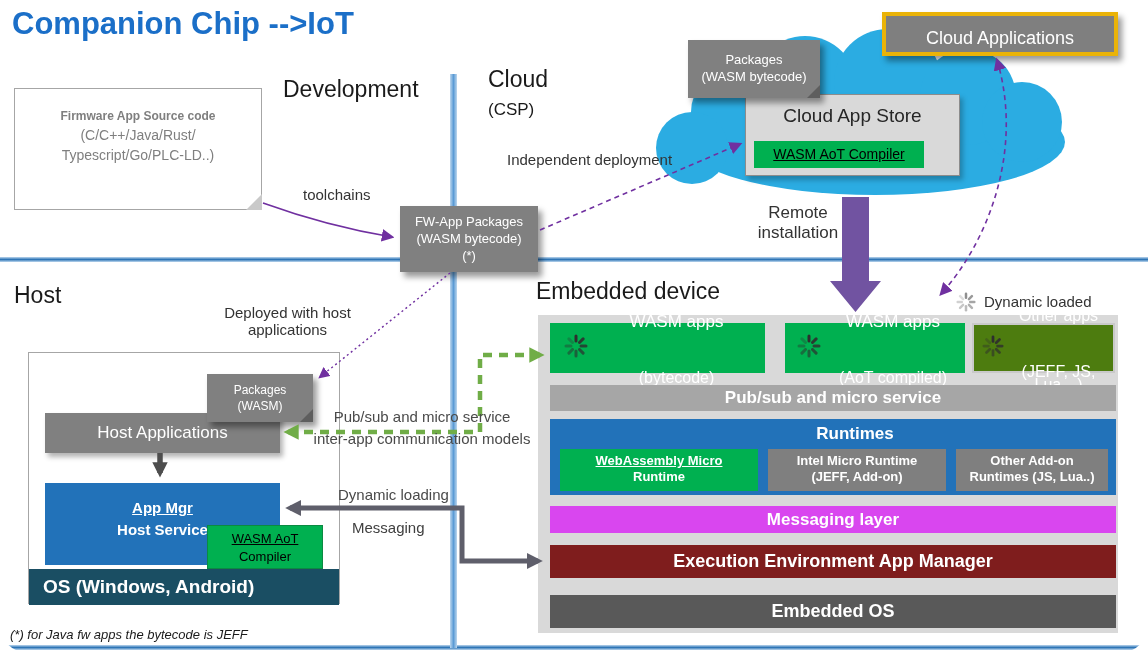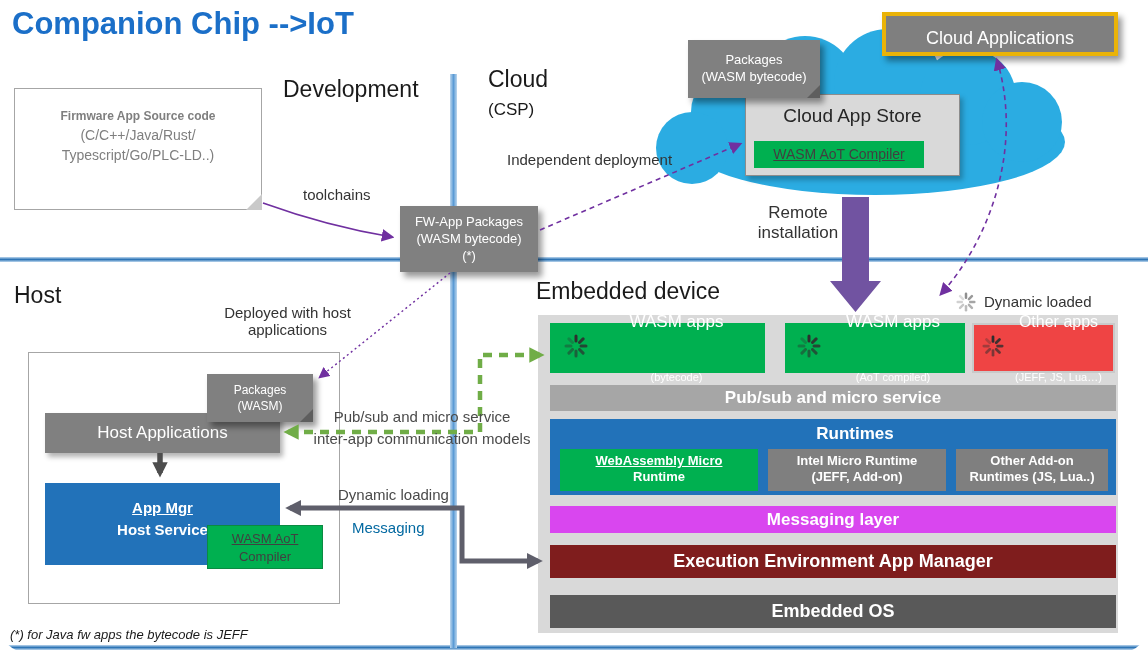--- a/index.html
+++ b/index.html
@@ -25,28 +25,28 @@
            z-index:2;box-shadow:4px 5px 6px rgba(0,0,0,.40);}
   .tag{position:absolute;background:#808080;color:#fff;text-align:center;box-sizing:border-box;
        z-index:3;box-shadow:4px 5px 6px rgba(0,0,0,.40);}
   .tag::after{content:"";position:absolute;right:0;bottom:0;width:0;height:0;
        border-bottom:13px solid #5E5E5E;border-left:13px solid transparent;}
   .cloudsvg{position:absolute;left:0;top:0;z-index:1;pointer-events:none;}
   .overlay{position:absolute;left:0;top:0;z-index:5;pointer-events:none;}
   .storebox{position:absolute;left:745px;top:94px;width:215px;height:82px;background:#D9D9D9;
             border:1px solid #8C8C8C;box-sizing:border-box;z-index:2;box-shadow:3px 4px 5px rgba(0,0,0,.25);}
   .storetitle{margin-top:10px;text-align:center;font-size:19px;color:#262626;}
-  .greenbox{background:#00B050;color:#404040;box-sizing:border-box;text-align:center;}
+  .greenbox{background:#00B050;color:#000000;box-sizing:border-box;text-align:center;}
   .bluebox{background:#2272B9;color:#fff;box-sizing:border-box;text-align:center;font-weight:bold;}
   .ul{text-decoration:underline;}
   .panel{position:absolute;left:538px;top:315px;width:580px;height:318px;background:#D9D9D9;z-index:2;}
   .appbox{position:absolute;top:8px;height:50px;display:flex;align-items:center;color:#fff;}
   .appbox .txt{flex:1;text-align:center;}
   .app-t{font-size:17px;line-height:19px;}
-  .app-s{font-size:11px;line-height:13px;margin-top:40px;}
+  .app-s{font-size:16px;line-height:13px;margin-top:40px;}
   .bar{position:absolute;left:12px;width:566px;color:#fff;font-weight:bold;text-align:center;
        box-sizing:border-box;}
   .rt{position:absolute;top:30px;height:42px;font-size:13px;line-height:16px;color:#fff;
       text-align:center;box-sizing:border-box;padding-top:4px;}
   .hostbox{position:absolute;left:28px;top:352px;width:312px;height:252px;background:#fff;
            border:1px solid #A6A6A6;box-sizing:border-box;z-index:2;}
   .spin{display:inline-block;}
   .foot{position:absolute;left:10px;top:627px;font-size:13px;font-style:italic;color:#1a1a1a;z-index:6;}
 </style>
 </head>
@@ -128,33 +128,36 @@
   <div class="lbl" style="left:984px;top:293px;">Dynamic loaded</div>
   <div class="lbl2" style="left:205px;top:304px;width:165px;">
     <div>Deployed with host</div>
     <div>applications</div>
   </div>
   <div class="lbl2" style="left:298px;top:406px;width:248px;color:#4a4a4a;line-height:22px;">
     <div>Pub/sub and micro service</div>
     <div>inter-app communication models</div>
   </div>
   <div class="lbl" style="left:338px;top:486px;color:#4a4a4a;">Dynamic loading</div>
-  <div class="lbl" style="left:352px;top:519px;color:#0369a1;">Messaging</div>
+  <div class="lbl" style="left:352px;top:519px;color:#404040;">Messaging</div>
 
   <div class="hostbox">
     <div class="graybox" style="left:16px;top:60px;width:235px;height:40px;font-size:17px;line-height:40px;box-shadow:3px 4px 5px rgba(0,0,0,.3);background:#808080;">
       <span>Host Applications</span>
     </div>
     <div class="bluebox abs" style="left:16px;top:130px;width:235px;height:82px;font-size:15px;padding-top:14px;line-height:22px;">
       <div><span class="ul">App Mgr</span></div>
       <div>Host Service</div>
     </div>
     <div class="greenbox abs" style="left:178px;top:172px;width:116px;height:44px;font-size:13px;line-height:18px;padding-top:4px;z-index:3;border:1px solid #0b8a42;">
       <div><span class="ul">WASM AoT</span></div>
       <div>Compiler</div>
+    </div>
+    <div class="abs" style="left:0;top:216px;width:310px;height:36px;background:#1A4E63;color:#fff;font-weight:bold;font-size:19px;line-height:36px;padding-left:14px;box-sizing:border-box;">
+      <span>OS (Windows, Android)</span>
     </div>
   </div>
 
   <div class="tag" style="left:207px;top:374px;width:106px;height:48px;font-size:12px;line-height:16px;padding-top:8px;">
     <div>Packages</div>
     <div>(WASM)</div>
   </div>
 
   <div class="panel">
 
@@ -191,21 +194,21 @@
         <line x1="2" y1="12" x2="7" y2="12" opacity=".4"></line>
               <line x1="4.9" y1="4.9" x2="8.5" y2="8.5" opacity=".3"></line>
             </g>
           </svg>
       </span>
       <span class="txt">
         <div class="app-t">WASM apps</div>
         <div class="app-s">(AoT compiled)</div>
       </span>
     </div>
-    <div class="appbox" style="left:434px;width:143px;background:#ef4444;border:2px solid #C9C9C9;box-sizing:border-box;">
+    <div class="appbox" style="left:434px;width:143px;background:#4d7c0f;border:2px solid #C9C9C9;box-sizing:border-box;">
       <span style="margin-left:8px;color:#2E2E2E;">
         <svg class="spin" width="22" height="22" viewBox="0 0 24 24">
             <g stroke="currentColor" stroke-width="3" stroke-linecap="round">
         <line x1="12" y1="2" x2="12" y2="7"></line>
               <line x1="19.1" y1="4.9" x2="15.5" y2="8.5" opacity=".9"></line>
         <line x1="22" y1="12" x2="17" y2="12" opacity=".8"></line>
               <line x1="19.1" y1="19.1" x2="15.5" y2="15.5" opacity=".7"></line>
         <line x1="12" y1="22" x2="12" y2="17" opacity=".6"></line>
               <line x1="4.9" y1="19.1" x2="8.5" y2="15.5" opacity=".5"></line>
         <line x1="2" y1="12" x2="7" y2="12" opacity=".4"></line>

